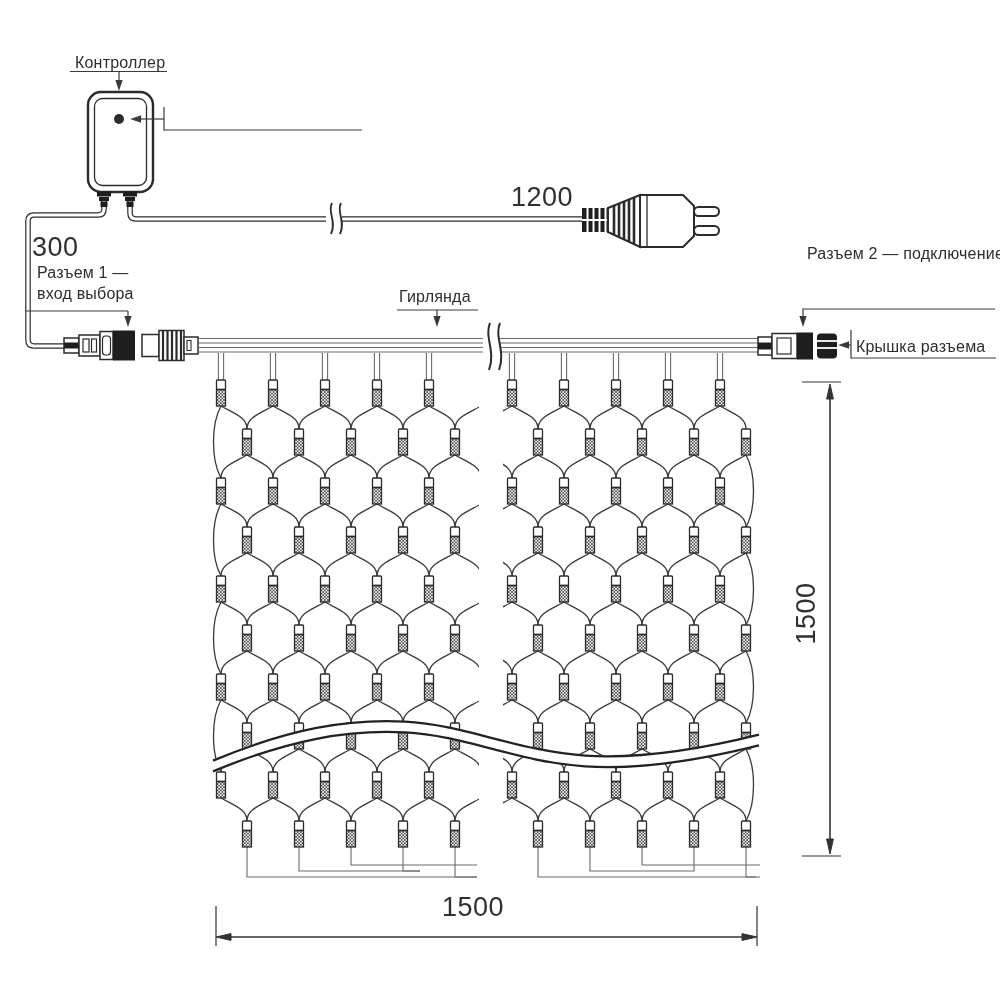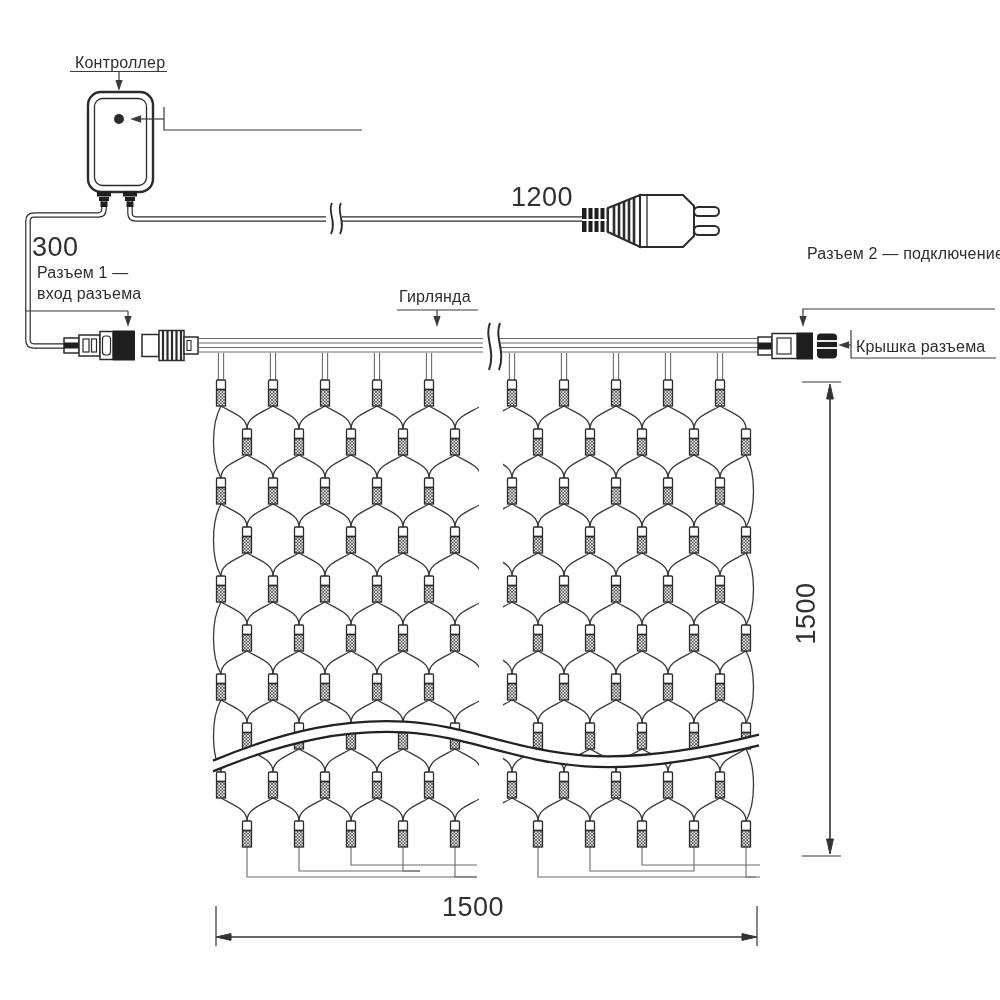--- a/index.html
+++ b/index.html
@@ -809,21 +809,21 @@
     <polygon points="830,384 826.6,399 833.4,399"></polygon>
     <polygon points="830,854 826.6,839 833.4,839"></polygon>
   </g>
 </svg>
 
 <div class="lbl" style="left:75px;top:52px;">Контроллер</div>
 <div class="num" style="left:511px;top:182px;">1200</div>
 <div class="num" style="left:32px;top:232px;">300</div>
 <div class="lbl multiline" style="left:25px;top:262px;margin-left:12px;">
   <div>Разъем 1 —</div>
-  <div>вход разъема</div>
+  <div>вход выбора</div>
 </div>
 <div class="lbl" style="left:399px;top:286px;text-align:right;">Гирлянда</div>
 <div class="lbl multiline" style="left:807px;top:242px;line-height:23.5px;font-size:16px;">
   <div>Разъем 2 — подключение</div>
 </div>
 <div class="lbl" style="left:856px;top:336px;">Крышка разъема</div>
 <div class="num" id="dim-width-label" style="left:403px;top:892px;">1500</div>
 <div class="num" id="dim-height-label" style="left:746px;top:598px;">1500</div>
 
 </div>

